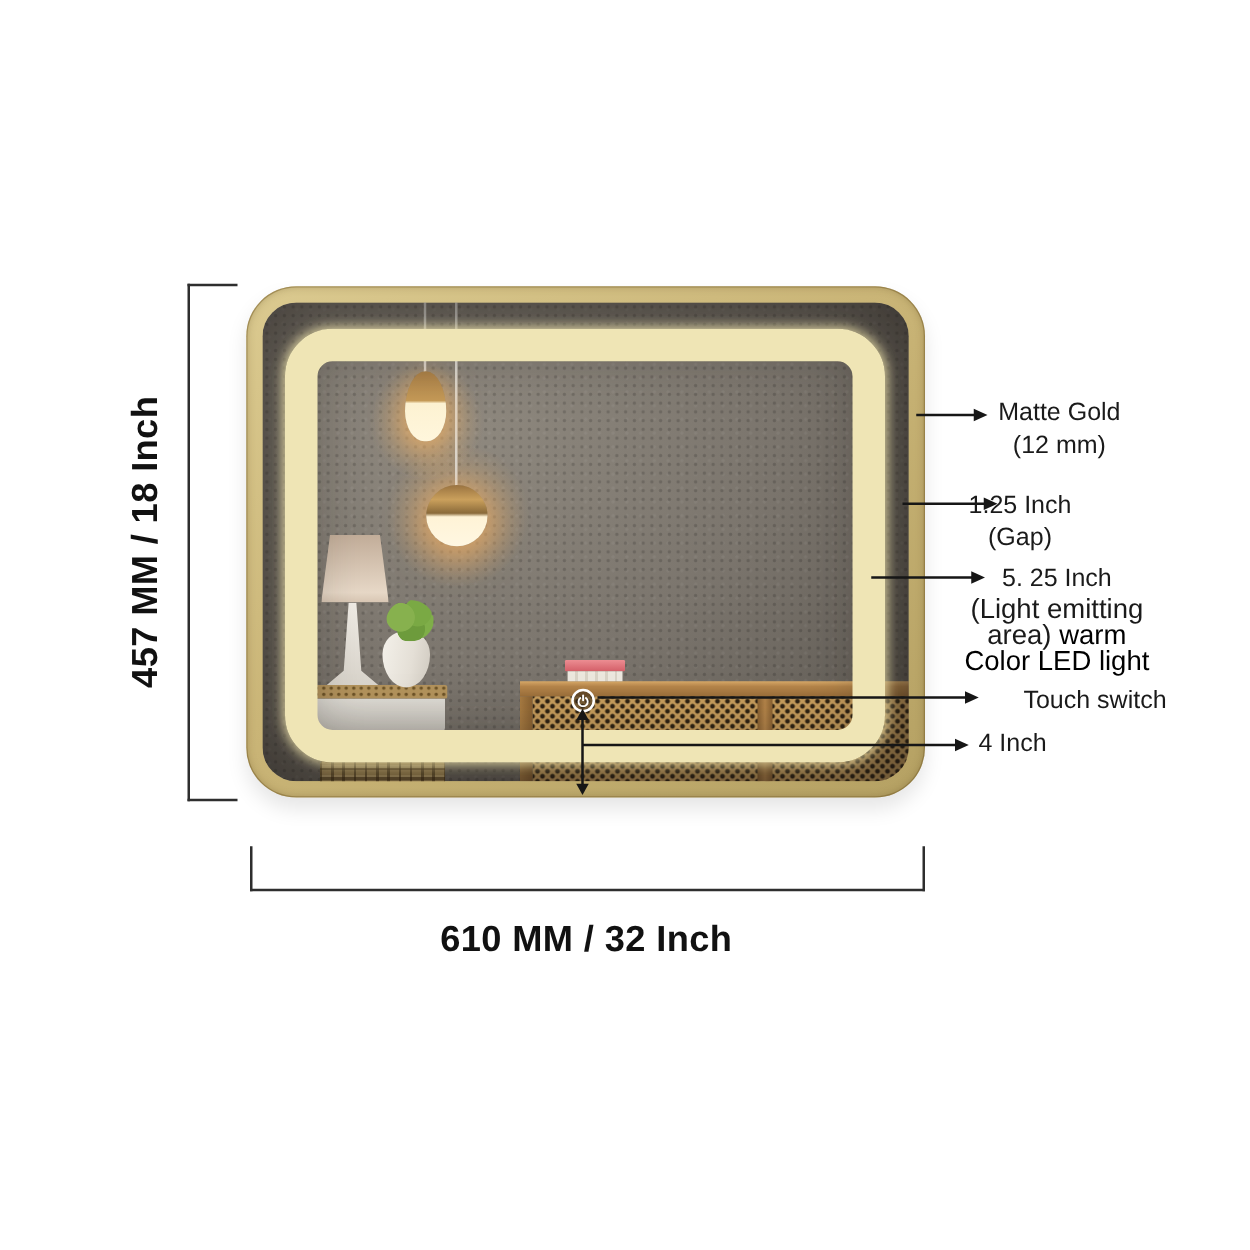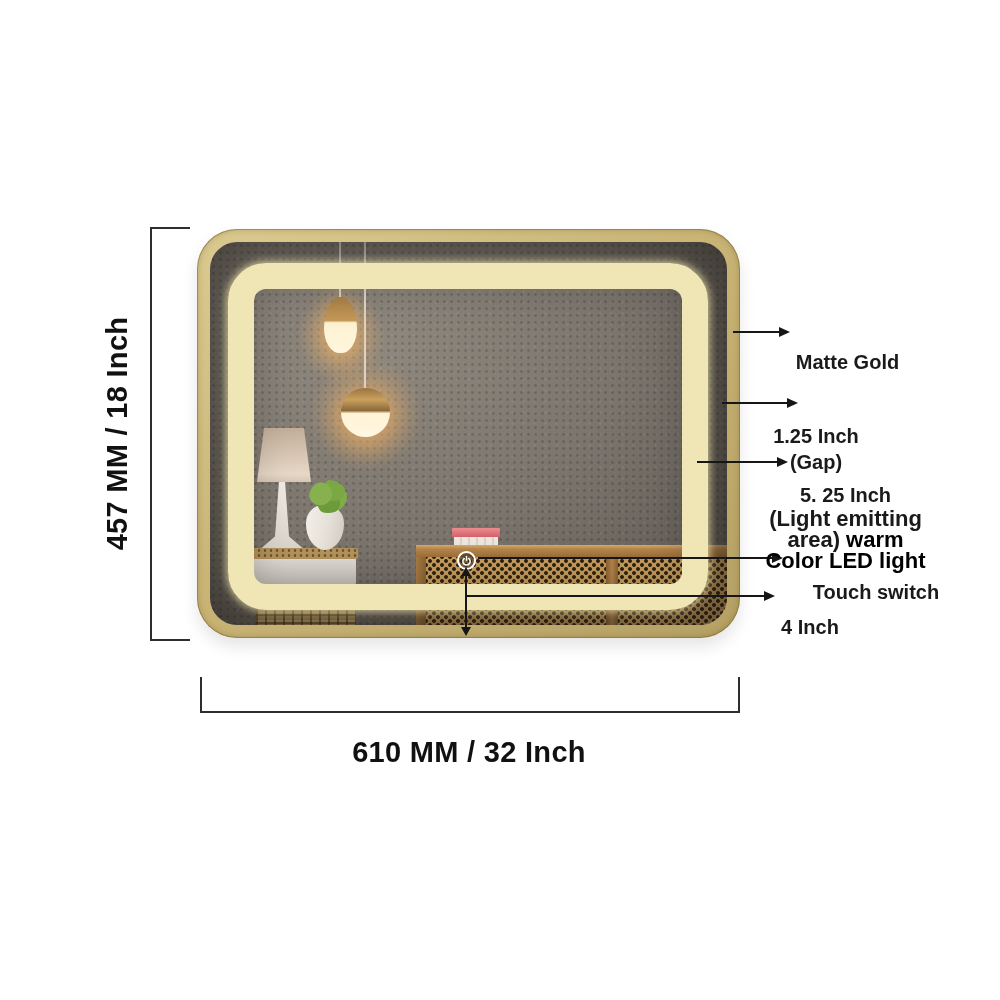--- a/index.html
+++ b/index.html
@@ -134,22 +134,22 @@
   
   .call-line{position:absolute;height:2px;background:#161616;}
   .call-line-v{position:absolute;width:2px;background:#161616;}
   .ah-right{position:absolute;width:0;height:0;border-left:11px solid #161616;
             border-top:5px solid transparent;border-bottom:5px solid transparent;}
   .ah-up{position:absolute;width:0;height:0;border-left:5px solid transparent;
          border-right:5px solid transparent;border-bottom:9px solid #161616;}
   .ah-down{position:absolute;width:0;height:0;border-left:5px solid transparent;
            border-right:5px solid transparent;border-top:9px solid #161616;}
 
-  .callout{position:absolute;text-align:center;font-weight:700;color:#1a1a1a;
-           font-size:20px;line-height:26px;white-space:nowrap;margin-top:32px;}
+  .callout{position:absolute;text-align:center;font-weight:400;color:#1a1a1a;
+           font-size:20px;line-height:26px;white-space:nowrap;}
   .callout .small{font-size:22px;line-height:21px;}
   .accent{color:#000000;}
   .left-align{text-align:center;}
 </style>
 </head>
 <body>
 
 <div class="canvas">
 
   <div class="dim-line" style="left:150px;top:227px;width:2px;height:414px;"></div>
@@ -220,20 +220,21 @@
 
   <div class="call-line" style="left:466px;top:595px;width:299px;"></div>
   <div class="ah-right" style="left:764px;top:591px;"></div>
 
   <div class="call-line-v" style="left:465px;top:575px;height:53px;"></div>
   <div class="ah-up" style="left:461px;top:567px;"></div>
   <div class="ah-down" style="left:461px;top:627px;"></div>
 
   <div class="callout" style="left:765px;top:317px;width:165px;">
     <div>Matte Gold</div>
+    <div>(12 mm)</div>
   </div>
 
   <div class="callout" style="left:736px;top:391px;width:160px;">
     <div>1.25 Inch</div>
     <div>(Gap)</div>
   </div>
 
   <div class="callout" style="left:758px;top:450px;width:175px;">
     <div>5. 25 Inch</div>
     <div class="small">(Light emitting</div>

